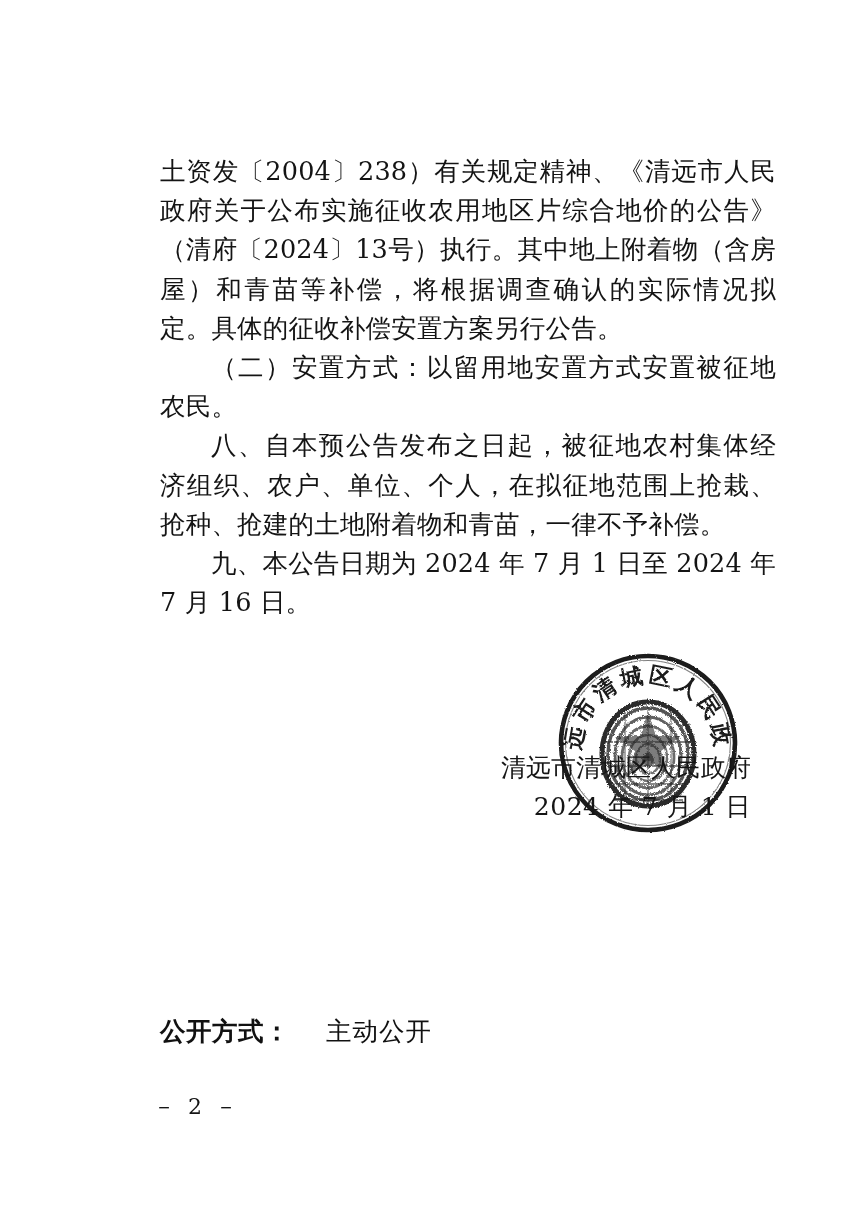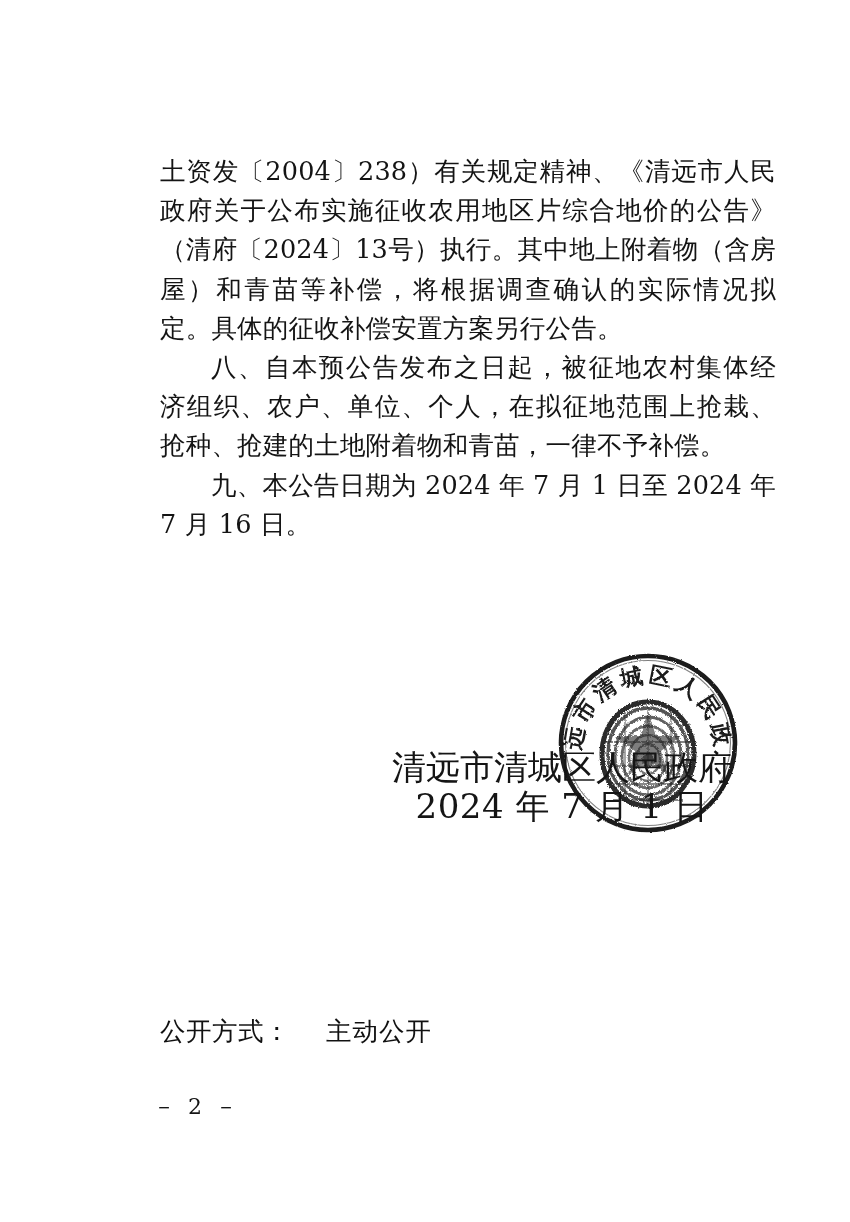--- a/index.html
+++ b/index.html
@@ -56,43 +56,43 @@
     pointer-events: none;
   }
   .seal-svg { display:block; width:186px; height:186px; }
 
   
   .signature {
     position: absolute;
     left: 330px;
     top: 748px;
     width: 400px;
-    text-align: center;
-    font-size: 34px;
+    text-align: right;
+    font-size: 25px;
     line-height: 39px;
     color: #151515;
     font-family: "DejaVu Serif", "Liberation Serif", serif;
     padding-right: 22px;
     box-sizing: border-box;
   }
   .signature .sig-line { display:block; white-space: nowrap; }
   .signature .sig-date { display:block; white-space: nowrap; letter-spacing: 0.5px;}
 
   
   .disclosure {
     position: absolute;
     left: 117px;
     top: 1013px;
     font-size: 25.5px;
     line-height: 36px;
     color: #111111;
     white-space: nowrap;
   }
   .disclosure .label {
-    font-weight: 400;
+    font-weight: 700;
     font-family: "DejaVu Sans", "Liberation Sans", sans-serif;
     letter-spacing: 0.5px;
     margin-top: 10px;
   }
   .disclosure .value {
     font-family: Liberation Serif, serif;
     letter-spacing: 1px;
     margin-left: 36px;
   }
 
@@ -107,20 +107,21 @@
     font-family: "DejaVu Serif", "Liberation Serif", serif;
   }
 </style>
 </head>
 <body>
 
 <div class="page">
 
   <div class="body-block">
     <p class="para hang">土资发〔2004〕238）有关规定精神、《清远市人民政府关于公布实施征收农用地区片综合地价的公告》（清府〔2024〕13号）执行。其中地上附着物（含房屋）和青苗等补偿，将根据调查确认的实际情况拟定。具体的征收补偿安置方案另行公告。</p>
+    <p class="para indent">（二）安置方式：以留用地安置方式安置被征地农民。</p>
     <p class="para indent">八、自本预公告发布之日起，被征地农村集体经济组织、农户、单位、个人，在拟征地范围上抢栽、抢种、抢建的土地附着物和青苗，一律不予补偿。</p>
     <p class="para indent">九、本公告日期为 2024 年 7 月 1 日至 2024 年 7 月 16 日。</p>
   </div>
 
   <div class="seal-wrap">
     <svg class="seal-svg" viewBox="0 0 186 186" xmlns="http://www.w3.org/2000/svg">
       <defs>
         <path id="sealArc" d="M 26 100 A 67 67 0 0 1 160 100"></path>
         <filter id="rough" x="-20%" y="-20%" width="140%" height="140%">
           <feTurbulence type="fractalNoise" baseFrequency="0.55" numOctaves="3" seed="7" result="noise"></feTurbulence>

